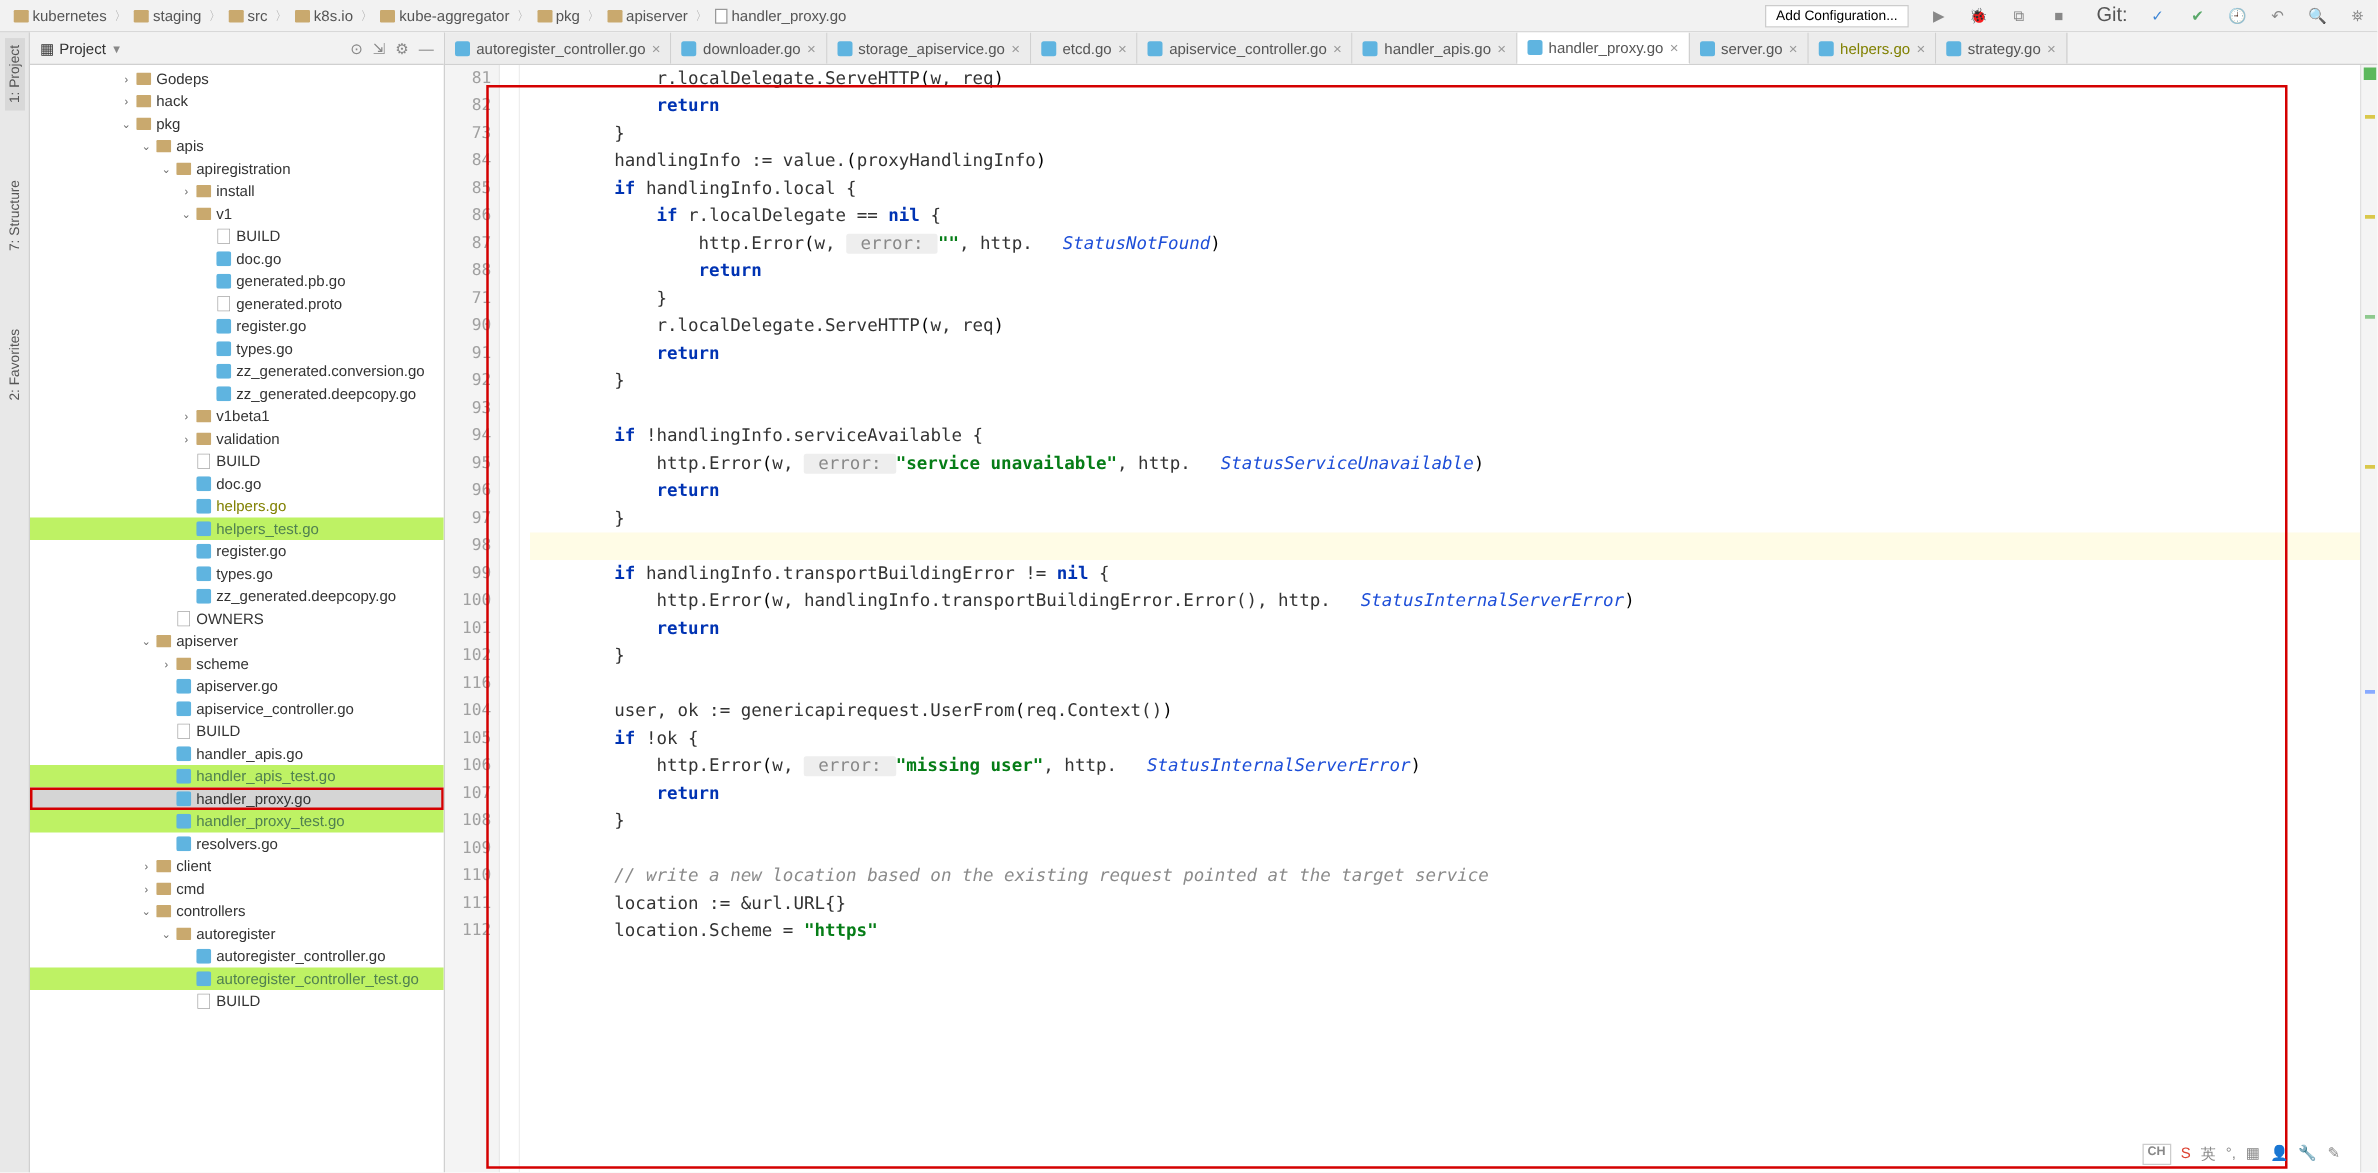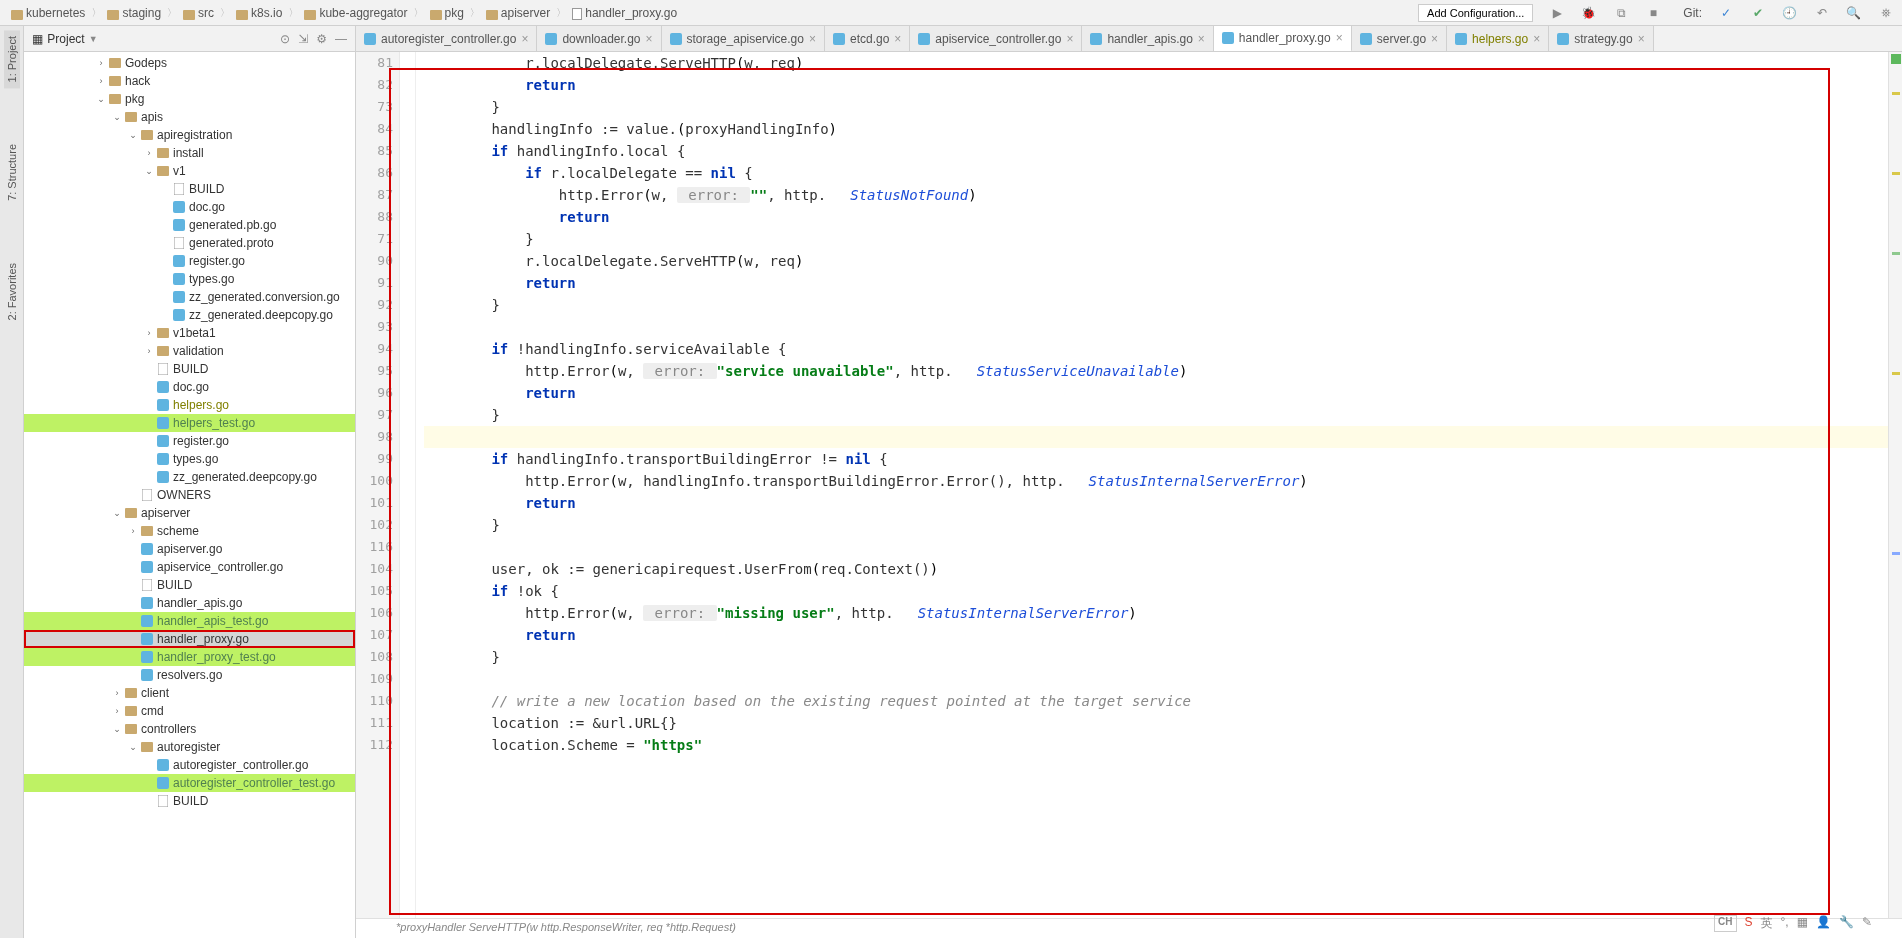--- a/index.html
+++ b/index.html
@@ -1,30 +1,30 @@
 <!DOCTYPE html>
 <html><head>
 <meta charset="utf-8">
 <style>
 * { box-sizing: border-box; margin: 0; padding: 0; }
 body { font-family: "Segoe UI", Arial, sans-serif; font-size: 12px; background: #f2f2f2; color: #333; overflow: hidden; height: 938px; width: 1902px; position: relative; }
 
 
 .topbar { height: 26px; background: #f2f2f2; border-bottom: 1px solid #d0d0d0; display: flex; align-items: center; padding: 0 8px; justify-content: space-between; }
 .breadcrumb { display: flex; align-items: center; gap: 2px; font-size: 12px; color: #555; }
-.breadcrumb .crumb { display: flex; align-items: flex-end; gap: 3px; padding: 1px 3px; cursor: pointer; }
+.breadcrumb .crumb { display: flex; align-items: center; gap: 3px; padding: 1px 3px; cursor: pointer; }
 .breadcrumb .sep { color: #aaa; font-size: 10px; margin: 0 1px; }
 .crumb .folder-icon { width: 12px; height: 10px; background: #c9a96e; border-radius: 1px; display:inline-block; position: relative; }
 .crumb .file-icon { width: 10px; height: 12px; background: #fff; border: 1px solid #999; display:inline-block; }
 .toolbar-right { display: flex; align-items: center; gap: 16px; }
 .btn-addconf { background: #fff; border: 1px solid #ccc; padding: 2px 8px; font-size: 11px; cursor: pointer; }
 .tb-icon { width: 16px; height: 16px; display: inline-flex; align-items:center; justify-content:center; color: #888; font-size: 12px; cursor:pointer; }
 .tb-icon.green { color: #59a869; }
 .tb-icon.blue { color: #3e86d6; }
-.git-label { font-size: 12px; color: #555; margin-left: 6px; }
+.git-label { font-size: 16px; color: #555; margin-left: 6px; }
 
 
 .main { display: flex; height: calc(938px - 26px); }
 
 
 .left-gutter { width: 24px; background: #e8e8e8; border-right: 1px solid #d0d0d0; display:flex; flex-direction:column; align-items:center; padding-top: 4px; gap: 50px; }
 .gutter-tab { writing-mode: vertical-rl; transform: rotate(180deg); font-size: 11px; padding: 6px 2px; cursor:pointer; color: #555; display:flex; align-items:center; gap:4px; }
 .gutter-tab.active { background: #d8d8d8; }
 
 
@@ -697,21 +697,20 @@
       <div class="code-col" id="code"><div class="ln">            r.localDelegate.ServeHTTP<span class="paren">(</span>w, req<span class="paren">)</span></div><div class="ln">            <span class="kw">return</span></div><div class="ln">        }</div><div class="ln">        handlingInfo := value.<span class="paren">(</span>proxyHandlingInfo<span class="paren">)</span></div><div class="ln">        <span class="kw">if </span>handlingInfo.local {</div><div class="ln">            <span class="kw">if </span>r.localDelegate == <span class="kw">nil </span>{</div><div class="ln">                http.Error<span class="paren">(</span>w, <span class="hint"> error: </span><span class="str">""</span>, http.<span class="purple">StatusNotFound</span><span class="paren">)</span></div><div class="ln">                <span class="kw">return</span></div><div class="ln">            }</div><div class="ln">            r.localDelegate.ServeHTTP<span class="paren">(</span>w, req<span class="paren">)</span></div><div class="ln">            <span class="kw">return</span></div><div class="ln">        }</div><div class="ln"></div><div class="ln">        <span class="kw">if </span>!handlingInfo.serviceAvailable {</div><div class="ln">            http.Error<span class="paren">(</span>w, <span class="hint"> error: </span><span class="str">"service unavailable"</span>, http.<span class="purple">StatusServiceUnavailable</span><span class="paren">)</span></div><div class="ln">            <span class="kw">return</span></div><div class="ln">        }</div><div class="ln cursor-line"></div><div class="ln">        <span class="kw">if </span>handlingInfo.transportBuildingError != <span class="kw">nil </span>{</div><div class="ln">            http.Error<span class="paren">(</span>w, handlingInfo.transportBuildingError.Error(), http.<span class="purple">StatusInternalServerError</span><span class="paren">)</span></div><div class="ln">            <span class="kw">return</span></div><div class="ln">        }</div><div class="ln"></div><div class="ln">        user, ok := genericapirequest.UserFrom<span class="paren">(</span>req.Context()<span class="paren">)</span></div><div class="ln">        <span class="kw">if </span>!ok {</div><div class="ln">            http.Error<span class="paren">(</span>w, <span class="hint"> error: </span><span class="str">"missing user"</span>, http.<span class="purple">StatusInternalServerError</span><span class="paren">)</span></div><div class="ln">            <span class="kw">return</span></div><div class="ln">        }</div><div class="ln"></div><div class="ln">        <span class="comment">// write a new location based on the existing request pointed at the target service</span></div><div class="ln">        location := &amp;url.URL{}</div><div class="ln">        location.Scheme = <span class="str">"https"</span></div></div>
       <div class="right-gutter">
         <div class="right-top-sq"></div>
         <div class="mark y" style="top:40px"></div>
         <div class="mark y" style="top:120px"></div>
         <div class="mark g" style="top:200px"></div>
         <div class="mark y" style="top:320px"></div>
         <div class="mark b" style="top:500px"></div>
       </div>
     </div>
-    <div class="breadcrumb2">*proxyHandler ServeHTTP(w http.ResponseWriter, req *http.Request)</div>
   </div>
 </div>
 
 <div class="status-icons">
   <span class="ch">CH</span>
   <span class="red">S</span>
   <span>英</span>
   <span>°,</span>
   <span>▦</span>
   <span>👤</span>

